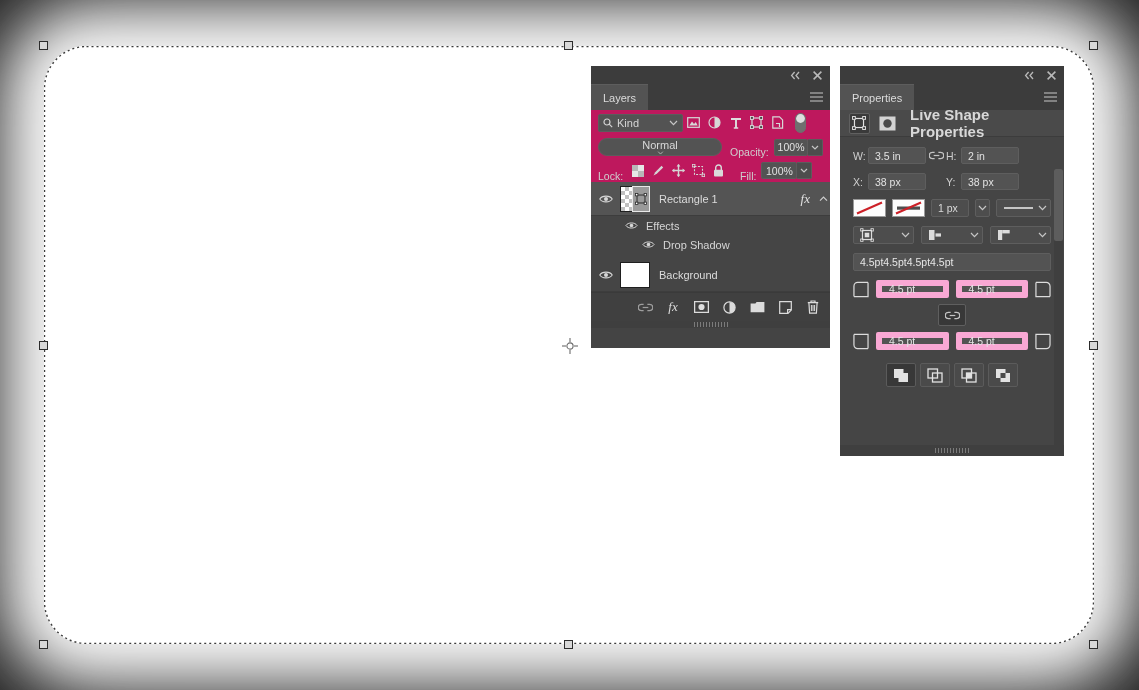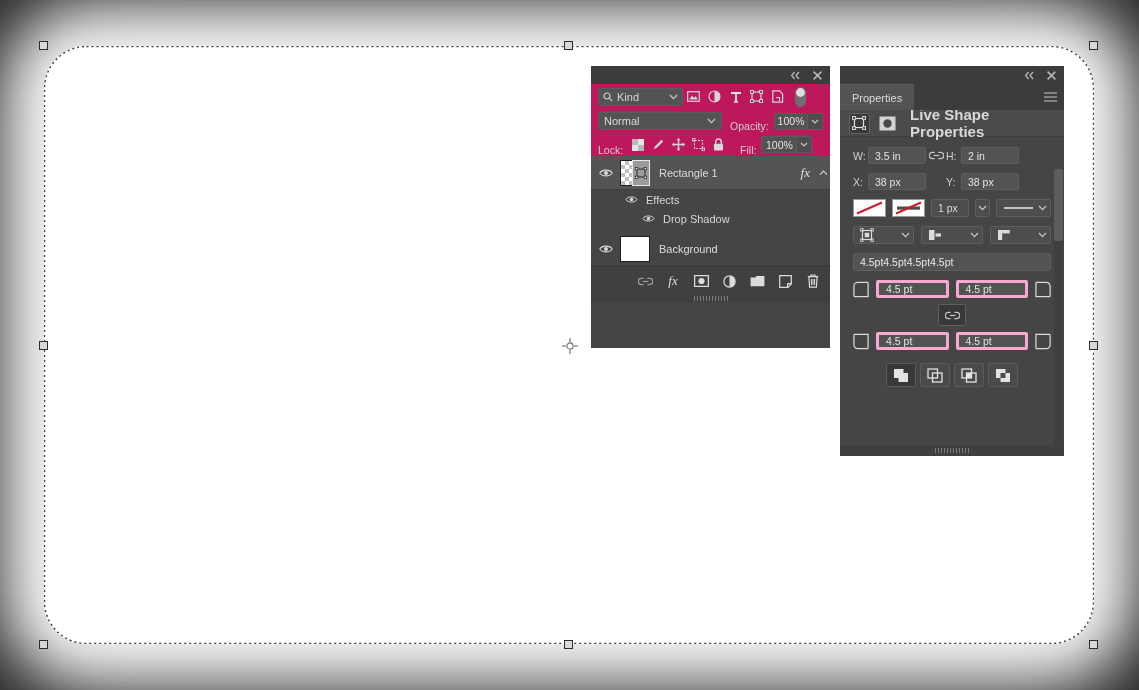--- a/index.html
+++ b/index.html
@@ -69,22 +69,22 @@
   .filter-row{height:25px;padding:0 7px;gap:0;}
   .kind-select{
     width:85px;height:18px;background:#535353;border:1px solid #5c5c5c;
     border-radius:2px;display:flex;align-items:center;
     color:#d5d5d5;font-size:11px;padding:0 4px;box-sizing:border-box;
   }
   .kind-select .lbl{margin-left:4px;flex:1;}
   .filt-ico{width:21px;height:19px;display:flex;align-items:center;justify-content:center;cursor:pointer;}
   .blend-row{height:24px;padding:0 7px;}
   .blend-select{
-    width:128px;height:18px;background:#535353;border:1px solid #5c5c5c;border-radius:2px;
-    display:flex;align-items:center;color:#d9d9d9;font-size:11px;padding:0 5px;box-sizing:border-box;
+    width:128px;height:18px;background:#535353;border:1px solid #5c5c5c;border-radius:9px;
+    display:flex;align-items:center;color:#d9d9d9;font-size:11px;padding:0 5px;box-sizing:border-box;flex-direction:column;
   }
   .blend-select .lbl{flex:1;}
   .sm-label{color:#cfcfcf;font-size:10.5px;margin:10px 5px 0 8px;}
   .num-field{
     width:36px;height:17px;background:#535353;border:1px solid #5c5c5c;border-radius:2px;
     color:#e2e2e2;font-size:10.5px;display:flex;align-items:center;justify-content:center;box-sizing:border-box;
   }
   .spin{width:15px;height:17px;background:#4d4d4d;border:1px solid #5c5c5c;border-left:none;
         border-radius:0 2px 2px 0;display:flex;align-items:center;justify-content:center;box-sizing:border-box;}
   .lock-row{height:23px;padding:0 7px;}
@@ -145,21 +145,21 @@
   .combo{
     height:18px;background:#4d4d4d;border:1px solid #5e5e5e;border-radius:2px;
     display:flex;align-items:center;justify-content:space-between;
     color:#d9d9d9;font-size:10.5px;padding:0 3px 0 6px;box-sizing:border-box;cursor:pointer;
   }
   .dash-input{
     margin:2px 13px 9px 13px;height:18px;background:#535353;border:1px solid #5e5e5e;border-radius:2px;
     color:#e6e6e6;font-size:10.5px;display:flex;align-items:center;padding-left:6px;box-sizing:border-box;
   }
   .radius-row{display:flex;align-items:center;padding:0 13px;gap:7px;margin-bottom:6px;}
-  .rfield{width:76px;height:18px;background:#535353;border:3px solid #f9a8d4;border-radius:2px;
+  .rfield{width:76px;height:18px;background:#535353;border:6px solid #f9a8d4;border-radius:2px;
           color:#e4e4e4;font-size:10.5px;display:flex;align-items:center;padding-left:7px;box-sizing:border-box;}
   .link-box{width:26px;height:20px;background:#383838;border:1px solid #5f5f5f;border-radius:2px;
             display:flex;align-items:center;justify-content:center;margin:0 auto 6px auto;cursor:pointer;}
   .path-ops{display:flex;justify-content:center;gap:4px;margin-top:13px;}
   .pop{width:28px;height:22px;background:#4a4a4a;border:1px solid #5b5b5b;border-radius:2px;
        display:flex;align-items:center;justify-content:center;cursor:pointer;}
   .pop.active{background:#383838;}
   #pp-scroll{position:absolute;right:1px;top:103px;width:9px;height:284px;background:#3f3f3f;}
   #pp-thumb{position:absolute;right:1px;top:103px;width:9px;height:72px;background:#5d5d5d;border-radius:2px;cursor:pointer;}
   #pp-bottom{position:absolute;left:0;bottom:0;width:100%;height:11px;background:#3f3f3f;
@@ -204,20 +204,30 @@
           <path d="M9 1 L6 4.5 L9 8" fill="none" stroke="#b9b9b9" stroke-width="1.3"></path>
         </svg>
       </div>
       <div class="tb-btn">
         <svg width="9" height="9" viewBox="0 0 9 9">
           <path d="M0.6 0.6 L8.4 8.4 M8.4 0.6 L0.6 8.4" stroke="#b9b9b9" stroke-width="1.5"></path>
         </svg>
       </div>
     </div>
 
+    <div class="panel-tabs">
+      <div class="panel-tab">
+        <span>Layers</span>
+      </div>
+      <div class="hamburger">
+          <i></i>
+          <i></i>
+          <i></i>
+        </div>
+    </div>
 
     <div class="lp-body">
 
       <div class="row filter-row">
         <div class="kind-select">
           <svg width="10" height="10" viewBox="0 0 10 10">
             <circle cx="4" cy="4" r="3" fill="none" stroke="#d2d2d2" stroke-width="1.2"></circle>
             <line x1="6.2" y1="6.2" x2="9.2" y2="9.2" stroke="#d2d2d2" stroke-width="1.2"></line>
           </svg>
           <span class="lbl">Kind</span>

